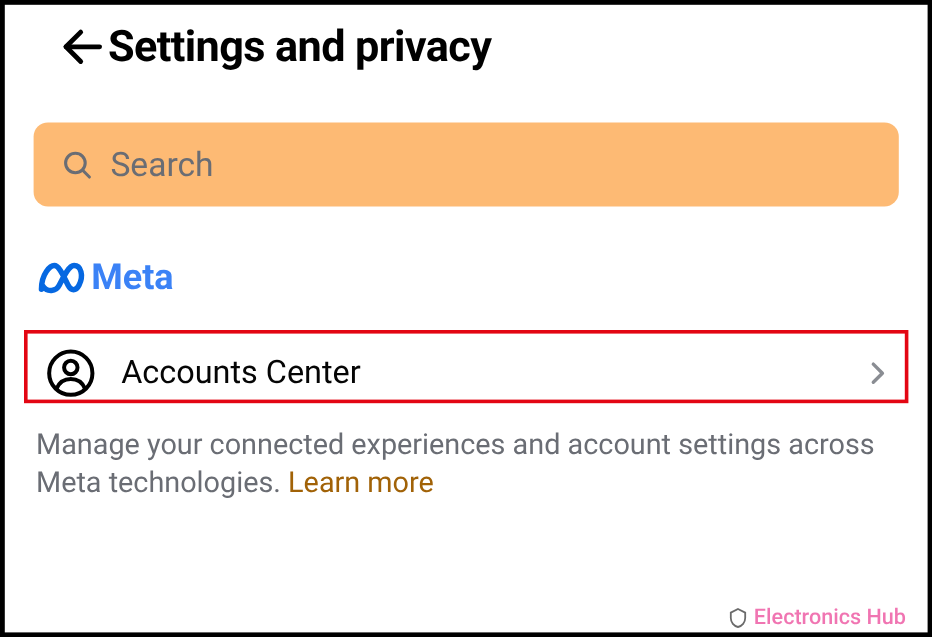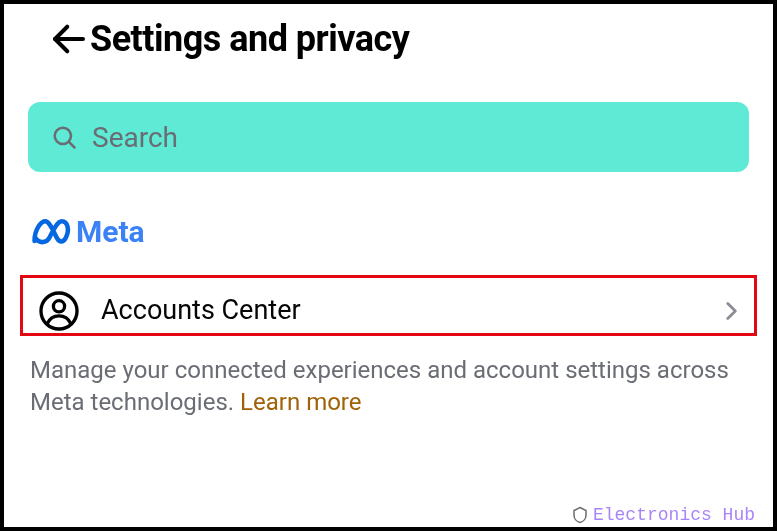--- a/index.html
+++ b/index.html
@@ -30,21 +30,21 @@
       cursor: pointer;
       color: #000;
     }
     .title {
       font-size: 36px;
       font-weight: 700;
       color: #000;
       letter-spacing: -0.5px;
     }
     .search-bar {
-      background: #5eead4;
+      background: #fdba74;
       border-radius: 12px;
       height: 70px;
       display: flex;
       align-items: center;
       padding: 0 22px;
       margin: 0 6px 42px 6px;
     }
     .search-icon {
       color: #6a6d74;
       margin-right: 14px;
@@ -130,24 +130,23 @@
       cursor: pointer;
     }
     .watermark {
       position: absolute;
       bottom: 2px;
       right: 18px;
       display: flex;
       align-items: center;
       gap: 4px;
       font-size: 18px;
-      color: #8b5cf6;
+      color: #ec4899;
       font-weight: 500;
       opacity: 0.75;
-      font-family: Liberation Mono, monospace;
     }
     .watermark svg {
       display: block;
     }
   </style>
 </head>
 <body>
 
 <div class="header">
   <span class="back-btn">

